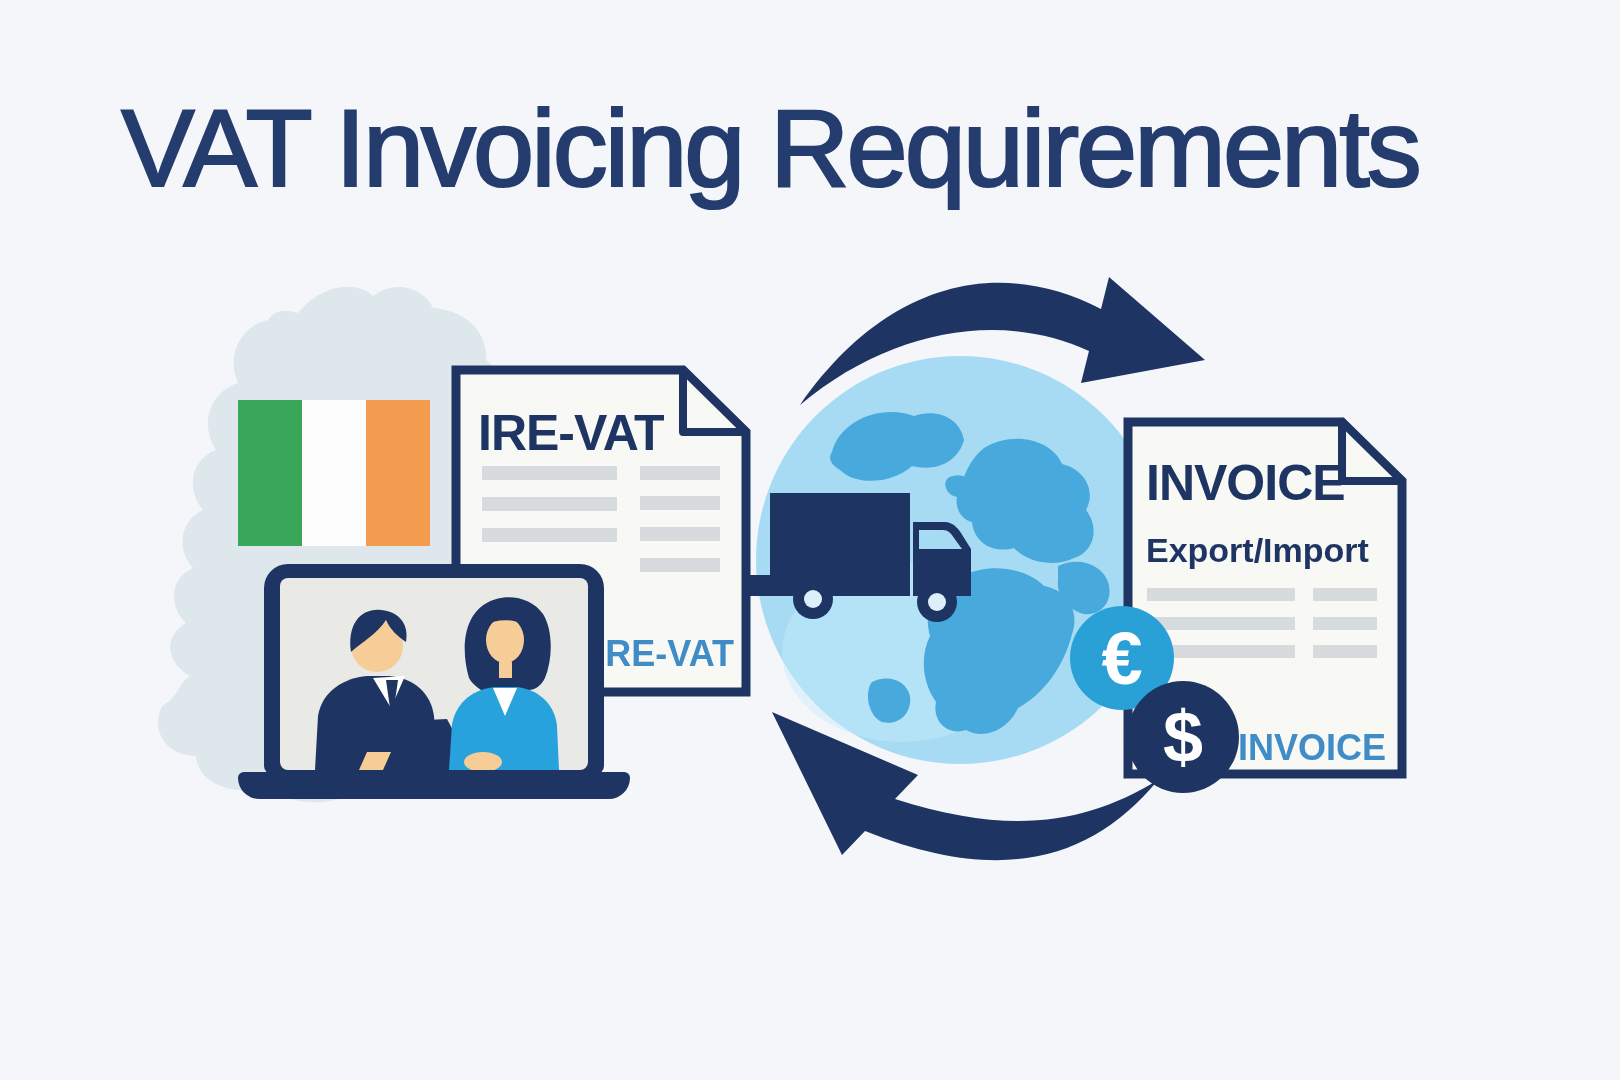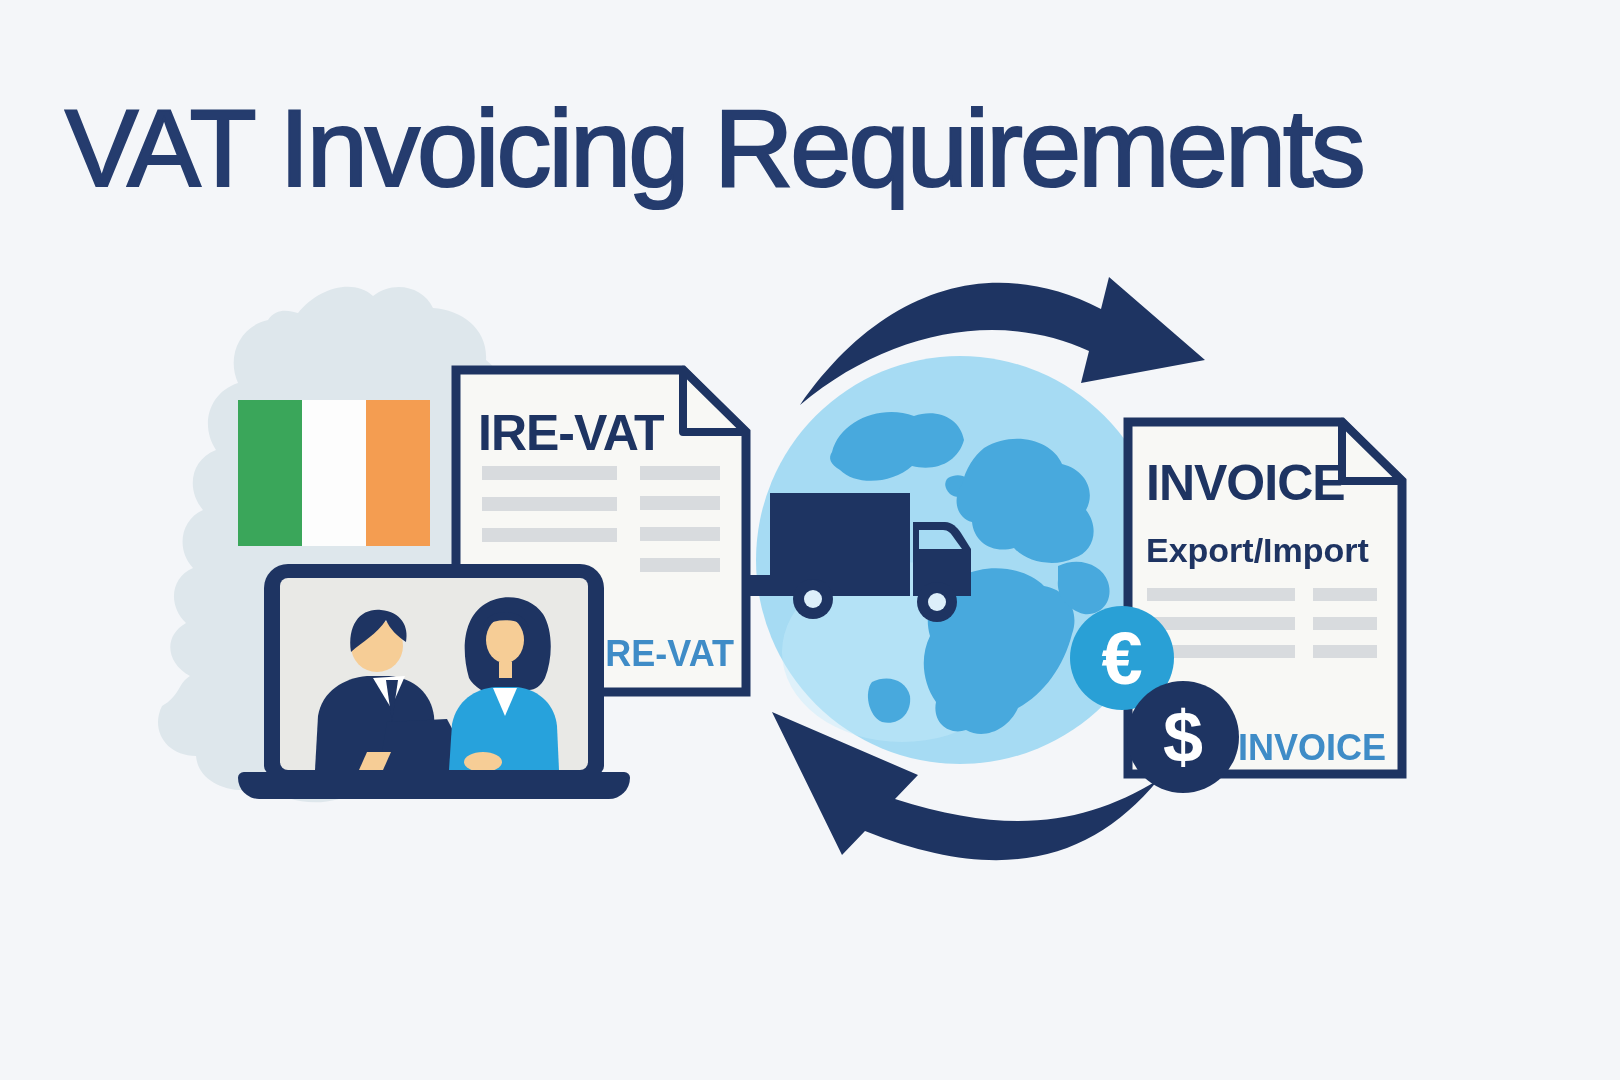--- a/index.html
+++ b/index.html
@@ -5,21 +5,21 @@
   :root{
     --background:#f4f6f9; --navy:#1e3462; --title:#253c6e; --paper:#f8f8f5;
     --line:#d8dbde; --map:#dee7ec; --globe:#a6dbf3; --globe_dark:#48a9dd;
     --globe_hi:#c6ebfa; --accent:#3f8cc7; --euro:#29a0d6; --flag_green:#3aa65a;
     --flag_orange:#f49d51; --skin:#f6cd96; --cardigan:#27a2dc; --screen:#e9e9e6;
   }
   *{margin:0;padding:0;box-sizing:border-box;}
   body{font-family:"Liberation Sans",sans-serif;background:var(--background);}
   .canvas{position:relative;width:1620px;height:1080px;overflow:hidden;background:var(--background);}
 
-  .title{position:absolute;left:65px;top:84px;width:1410px;text-align:left;
+  .title{position:absolute;left:65px;top:84px;width:1410px;text-align:center;
     font-size:110px;letter-spacing:-3px;font-weight:400;color:var(--title);
     -webkit-text-stroke:2.2px var(--title);white-space:nowrap;}
 
   .abs{position:absolute;}
   .fill-navy{fill:var(--navy);} .fill-paper{fill:var(--paper);} .fill-line{fill:var(--line);}
   .fill-skin{fill:var(--skin);} .fill-white{fill:#ffffff;} .fill-card{fill:var(--cardigan);}
   .fill-gdark{fill:var(--globe_dark);} .fill-ghi{fill:var(--globe_hi);} .fill-globe{fill:var(--globe);}
   .fill-map{fill:var(--map);}
   .stroke-navy{stroke:var(--navy);}
   .doc-title{fill:var(--navy);font-family:"Liberation Sans",sans-serif;font-weight:bold;}

